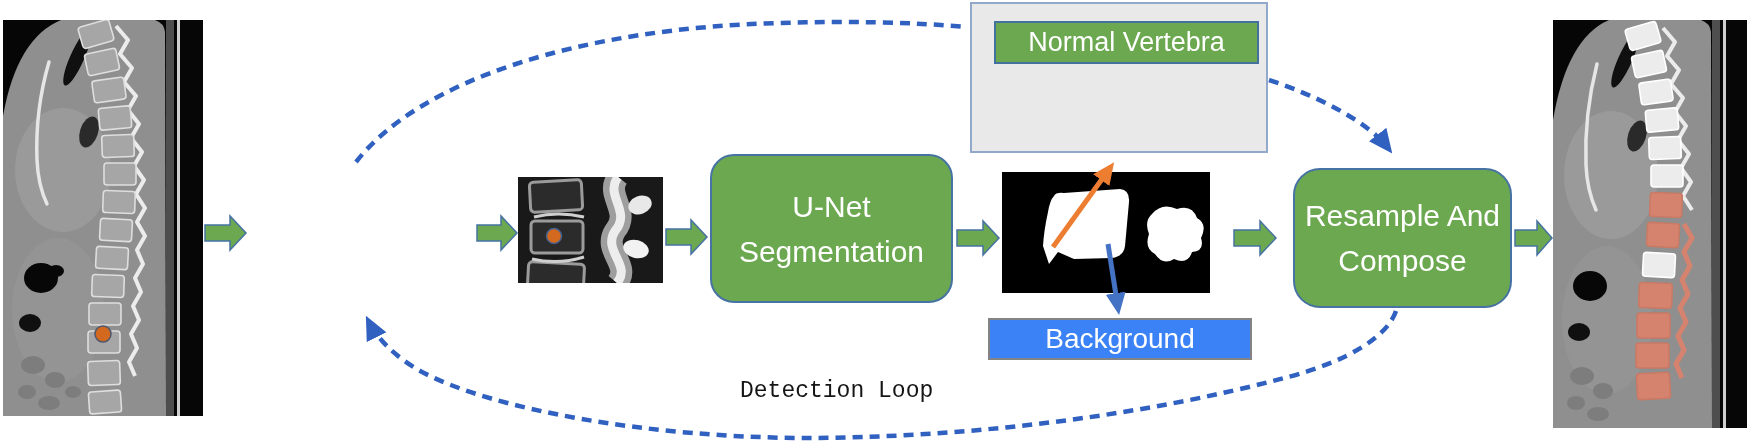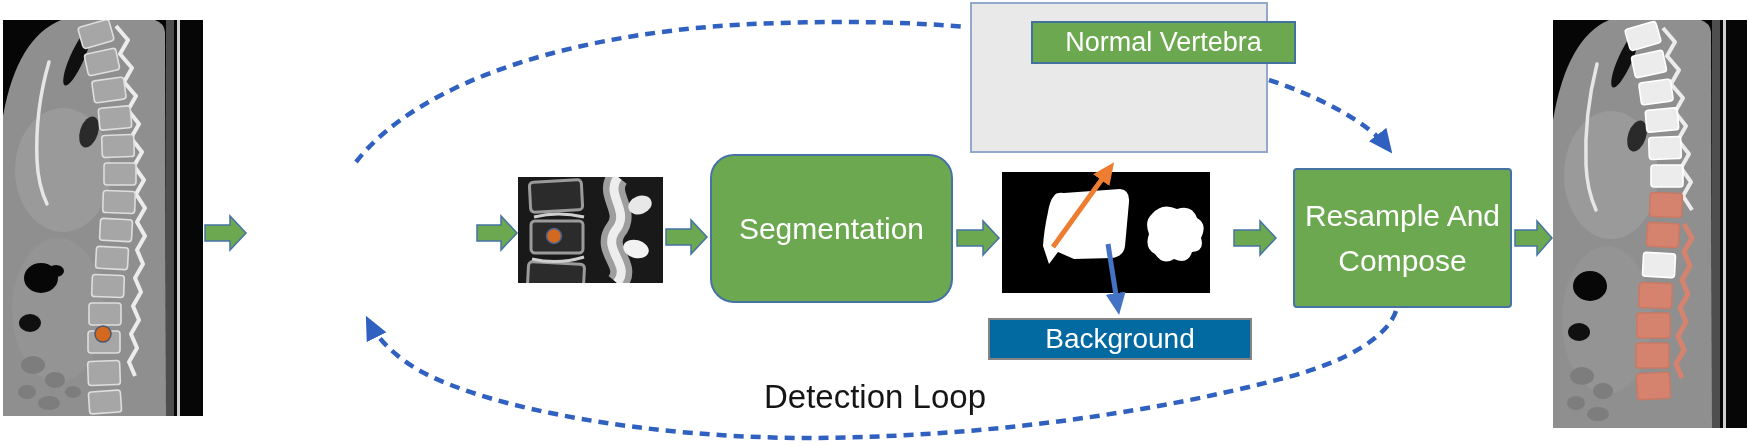--- a/index.html
+++ b/index.html
@@ -6,32 +6,32 @@
   #canvas{position:relative;width:1750px;height:446px;background:#ffffff;overflow:hidden;
           font-family:"Liberation Sans",sans-serif;}
   svg{display:block;}
   .layer{position:absolute;left:0;top:0;pointer-events:none;}
   .node{position:absolute;background:#6BA84F;border:2px solid #4673A3;color:#ffffff;
         display:flex;flex-direction:column;align-items:center;justify-content:center;
         text-align:center;z-index:2;}
   .node .ln{line-height:1.5;}
   #image-crop-node{left:245px;top:160px;width:224px;height:141px;border-radius:26px;font-size:31px;}
   #unet-node{left:710px;top:154px;width:239px;height:145px;border-radius:24px;font-size:30px;}
-  #resample-node{left:1293px;top:168px;width:215px;height:136px;border-radius:4px;font-size:30px;}
+  #resample-node{left:1293px;top:168px;width:215px;height:136px;border-radius:27px;font-size:30px;}
   #legend-panel{position:absolute;left:970px;top:2px;width:294px;height:147px;background:#E9E9E9;
         border:2px solid #93A9CC;z-index:2;}
   .legend-box{position:absolute;left:22px;width:261px;background:#6BA84F;border:2px solid #41719C;
-        color:#fff;display:flex;align-items:center;justify-content:center;font-size:27px;margin-left:37px;}
+        color:#fff;display:flex;align-items:center;justify-content:center;font-size:27px;}
   #legend-normal{top:17px;height:39px;}
   #legend-fractured{top:86px;height:41px;}
-  #background-box{position:absolute;left:988px;top:318px;width:260px;height:38px;background:#0369a1;
+  #background-box{position:absolute;left:988px;top:318px;width:260px;height:38px;background:#3b82f6;
         border:2px solid #848484;color:#fff;display:flex;align-items:center;justify-content:center;
         font-size:28px;z-index:2;}
-  #loop-label{position:absolute;left:740px;top:378px;width:270px;text-align:center;
-        font-family:Liberation Sans, sans-serif;font-size:33px;color:#151515;z-index:2;}
+  #loop-label{position:absolute;left:740px;top:378px;width:270px;text-align:left;
+        font-family:Liberation Mono, monospace;font-size:23px;color:#151515;z-index:2;}
   .ct{position:absolute;z-index:2;}
 </style>
 </head>
 <body>
 
 <div id="canvas">
 
   <svg class="layer" width="1750" height="446" viewBox="0 0 1750 446" style="z-index:1">
     <defs>
       <marker id="loopHead" markerUnits="userSpaceOnUse" markerWidth="24" markerHeight="22" refX="17" refY="11" orient="auto">
@@ -104,20 +104,21 @@
     <path d="M16,40 Q40,34 66,40" stroke="#cfcfcf" stroke-width="3" fill="none"></path>
     <path d="M14,82 Q40,88 66,80" stroke="#cfcfcf" stroke-width="3" fill="none"></path>
     <path d="M100,0 C86,18 114,34 97,54 C84,74 114,88 99,106" stroke="#9e9e9e" stroke-width="22" fill="none"></path>
     <path d="M100,0 C86,18 114,34 97,54 C84,74 114,88 99,106" stroke="#ededed" stroke-width="9" fill="none"></path>
     <ellipse cx="122" cy="28" rx="12" ry="9" fill="#e8e8e8" transform="rotate(-20 122 28)"></ellipse>
     <ellipse cx="118" cy="72" rx="13" ry="9" fill="#f2f2f2" transform="rotate(15 118 72)"></ellipse>
     <circle cx="36" cy="59" r="7.5" fill="#D2691E" stroke="#44618f" stroke-width="1.5"></circle>
   </svg>
 
   <div class="node" id="unet-node">
+    <div class="ln">U-Net</div>
     <div class="ln">Segmentation</div>
   </div>
 
   <svg class="ct" style="left:1002px;top:172px;" width="208" height="121" viewBox="0 0 208 121">
     <rect width="208" height="121" fill="#000000"></rect>
     <path fill="#ffffff" d="M52,24 Q54,20 62,21 L118,17 Q128,18 127,30 L123,74 Q122,84 110,86 L72,87 L56,80 L47,92 L41,74 Q42,58 46,40 Q48,28 52,24 Z"></path>
     <path fill="#ffffff" d="M150,42 Q160,30 175,37 Q190,32 195,46 Q206,52 199,66 Q203,79 190,80 Q186,93 172,87 Q161,94 153,82 Q142,76 147,62 Q142,49 150,42 Z"></path>
   </svg>
 
   <div id="legend-panel">

